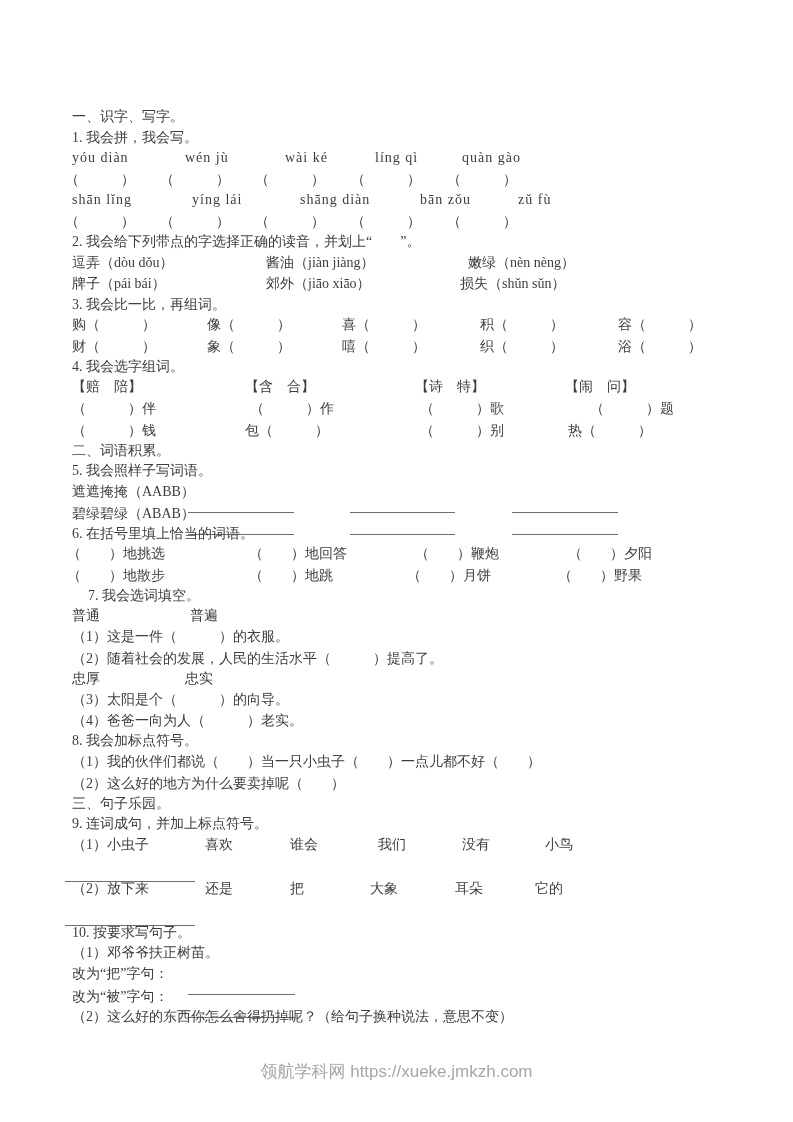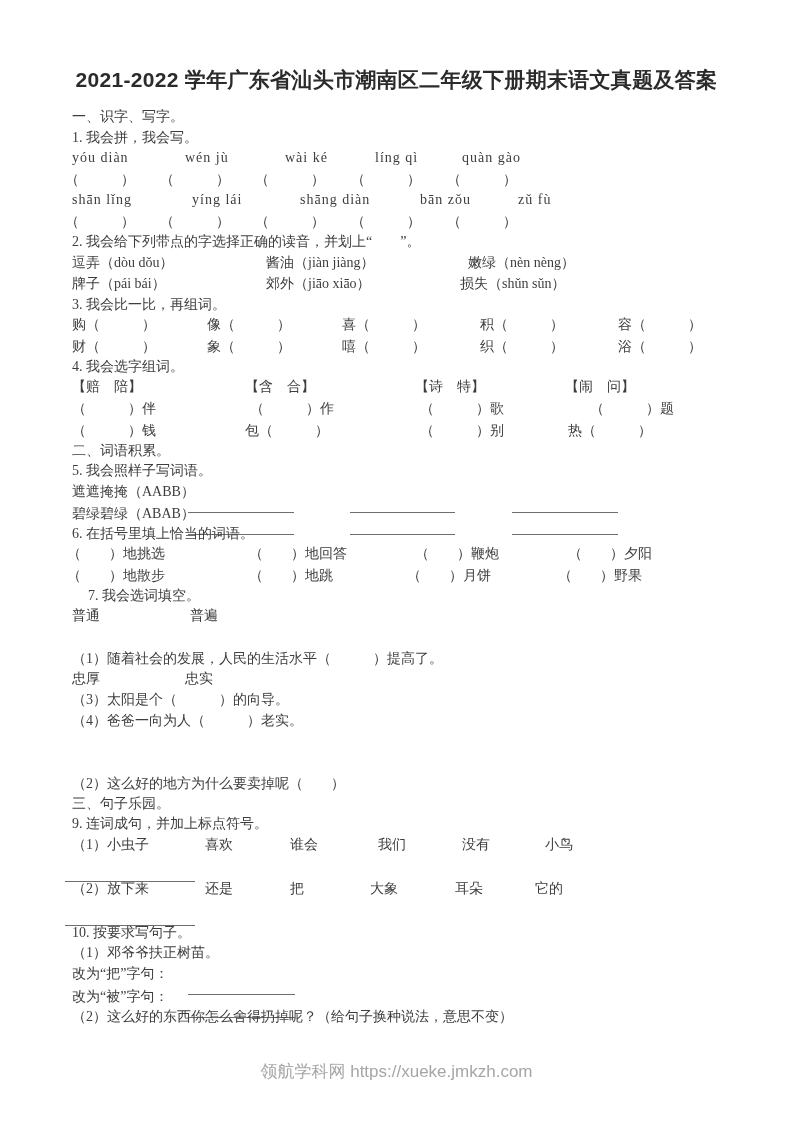--- a/index.html
+++ b/index.html
@@ -12,21 +12,20 @@
   .pinyin{letter-spacing:1px;}
   .ul{position:absolute;height:14px;border-bottom:1px solid #6e6e6e;}
   .footer{position:absolute;left:0;width:100%;text-align:center;color:#a6a6a6;font-size:17px;
           font-family:"Liberation Sans","DejaVu Sans",sans-serif;white-space:pre;}
 </style>
 </head>
 <body>
 
 <div class="page">
 
-  <div class="title" style="top:66px">2021-2022 学年广东省汕头市潮南区二年级下册期末语文真题及答案</div>
 
   <div class="ln" style="top:108px">
     <span class="seg" style="left:72px">一、识字、写字。</span>
   </div>
 
   <div class="ln" style="top:129px">
     <span class="seg" style="left:72px">1. 我会拼，我会写。</span>
   </div>
 
   <div class="ln" style="top:150px">
@@ -164,39 +163,48 @@
 
   <div class="ln" style="top:587px">
     <span class="seg" style="left:88px">7. 我会选词填空。</span>
   </div>
 
   <div class="ln" style="top:607px">
     <span class="seg" style="left:72px">普通</span>
     <span class="seg" style="left:190px">普遍</span>
   </div>
 
+  <div class="ln" style="top:628px">
+    <span class="seg" style="left:72px">（1）这是一件（　　　）的衣服。</span>
+  </div>
 
   <div class="ln" style="top:650px">
-    <span class="seg" style="left:72px">（1）随着社会的发展，人民的生活水平（　　　）提高了。</span>
+    <span class="seg" style="left:72px">（2）随着社会的发展，人民的生活水平（　　　）提高了。</span>
   </div>
 
   <div class="ln" style="top:670px">
     <span class="seg" style="left:72px">忠厚</span>
     <span class="seg" style="left:185px">忠实</span>
   </div>
 
   <div class="ln" style="top:691px">
     <span class="seg" style="left:72px">（3）太阳是个（　　　）的向导。</span>
   </div>
 
   <div class="ln" style="top:712px">
     <span class="seg" style="left:72px">（4）爸爸一向为人（　　　）老实。</span>
   </div>
 
-
+  <div class="ln" style="top:732px">
+    <span class="seg" style="left:72px">8. 我会加标点符号。</span>
+  </div>
+
+  <div class="ln" style="top:753px">
+    <span class="seg" style="left:72px">（1）我的伙伴们都说（　　）当一只小虫子（　　）一点儿都不好（　　）</span>
+  </div>
 
   <div class="ln" style="top:775px">
     <span class="seg" style="left:72px">（2）这么好的地方为什么要卖掉呢（　　）</span>
   </div>
 
   <div class="ln" style="top:795px">
     <span class="seg" style="left:72px">三、句子乐园。</span>
   </div>
 
   <div class="ln" style="top:815px">

